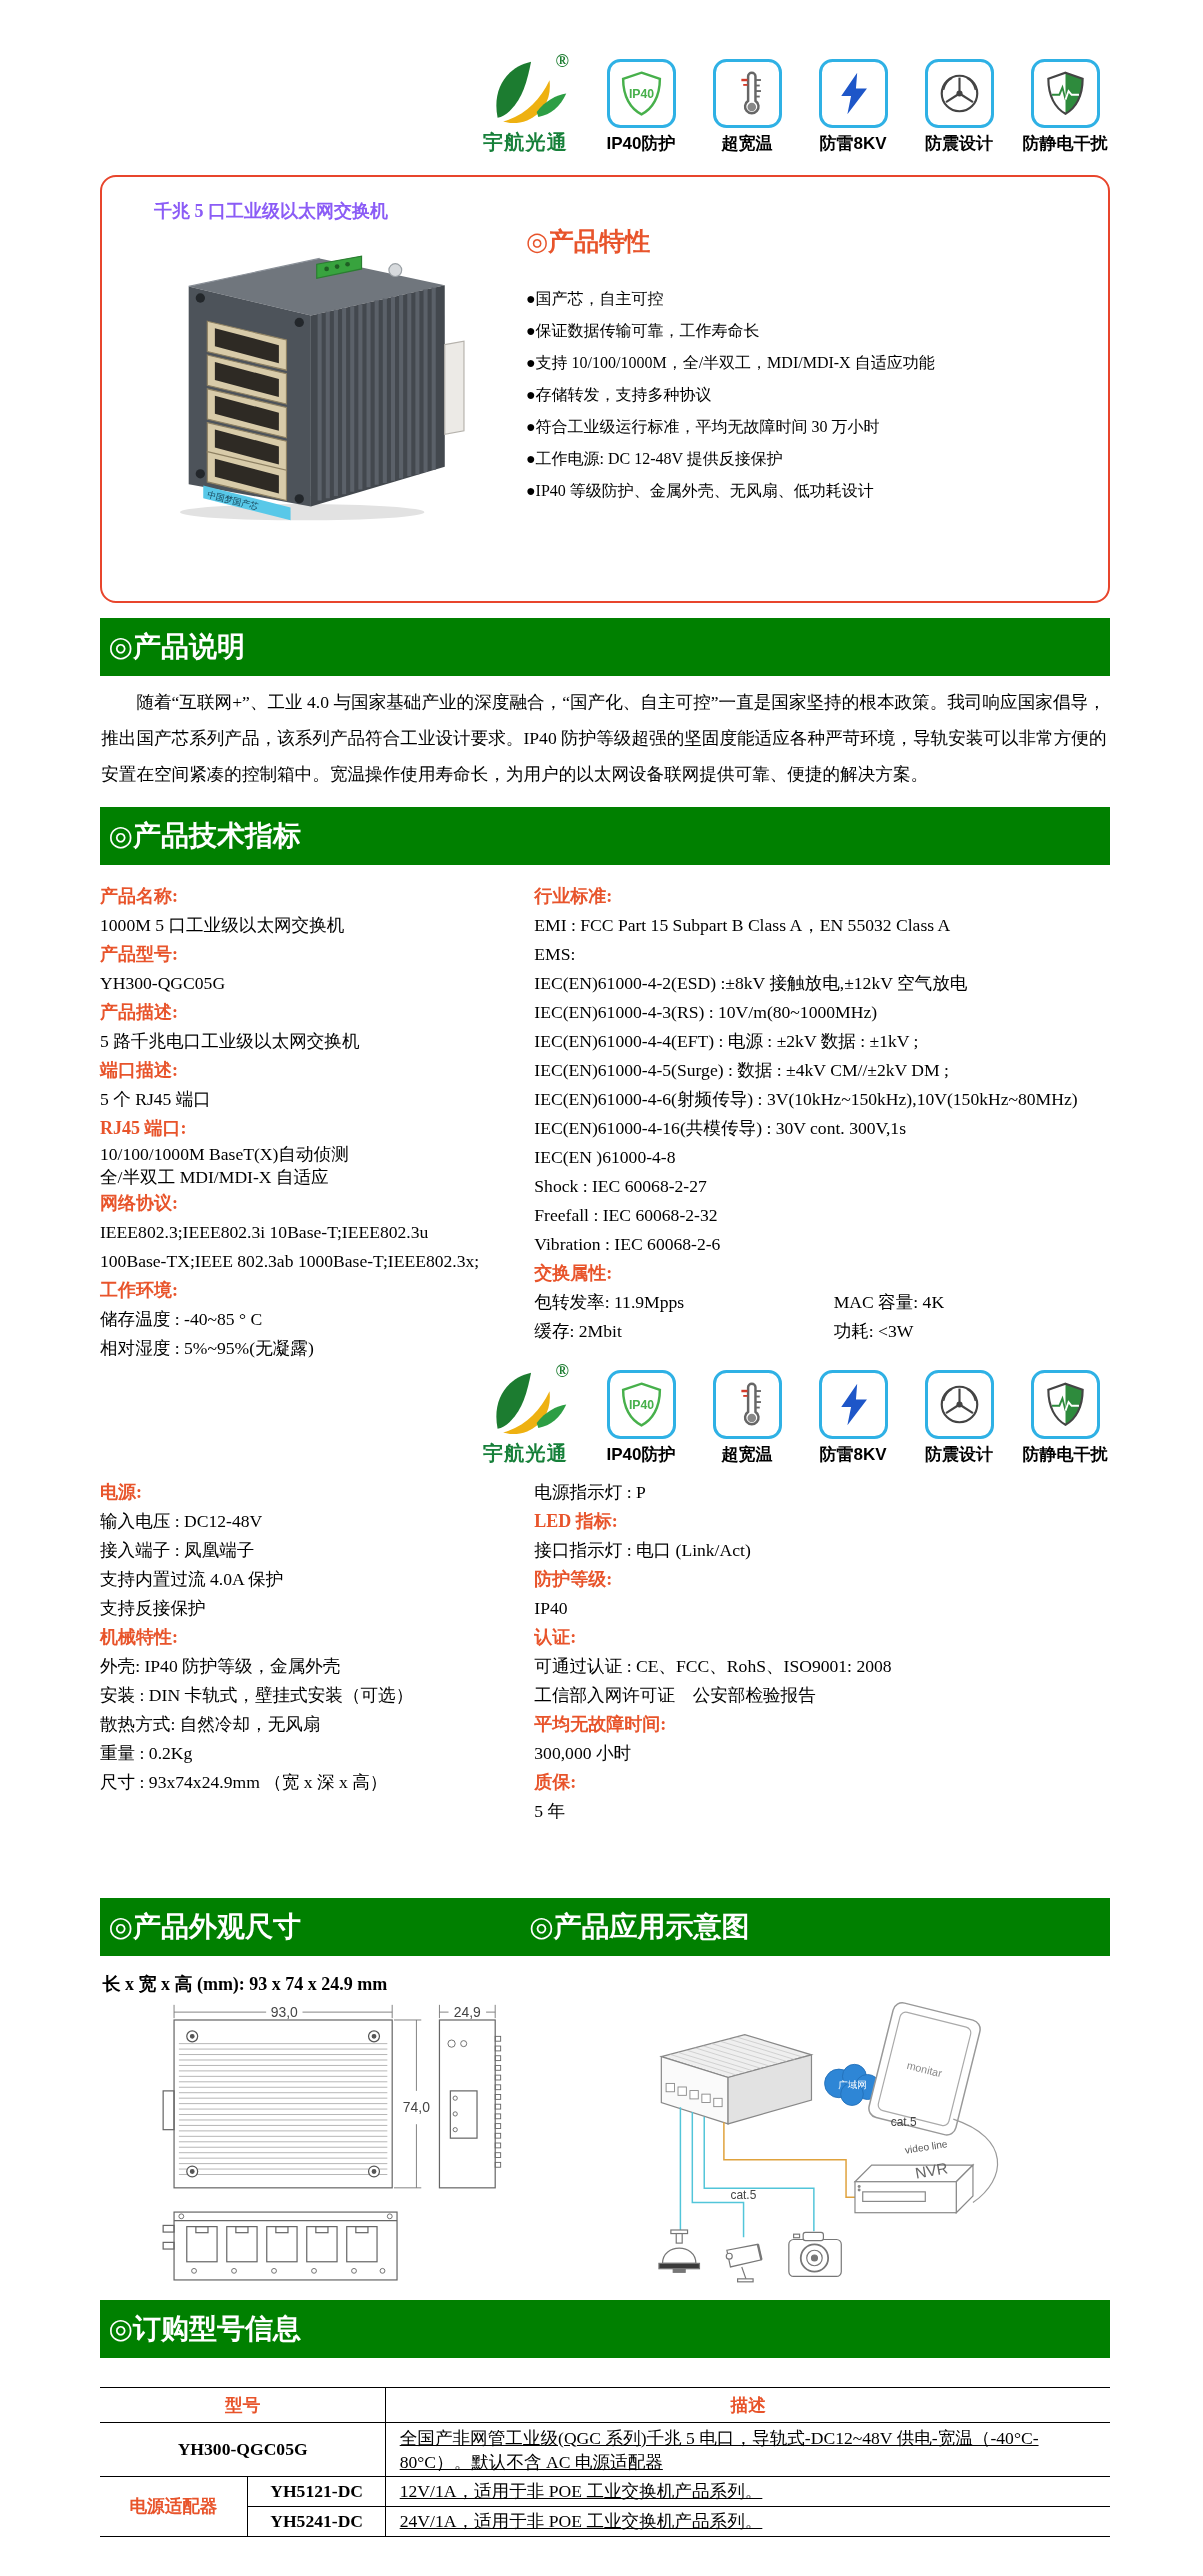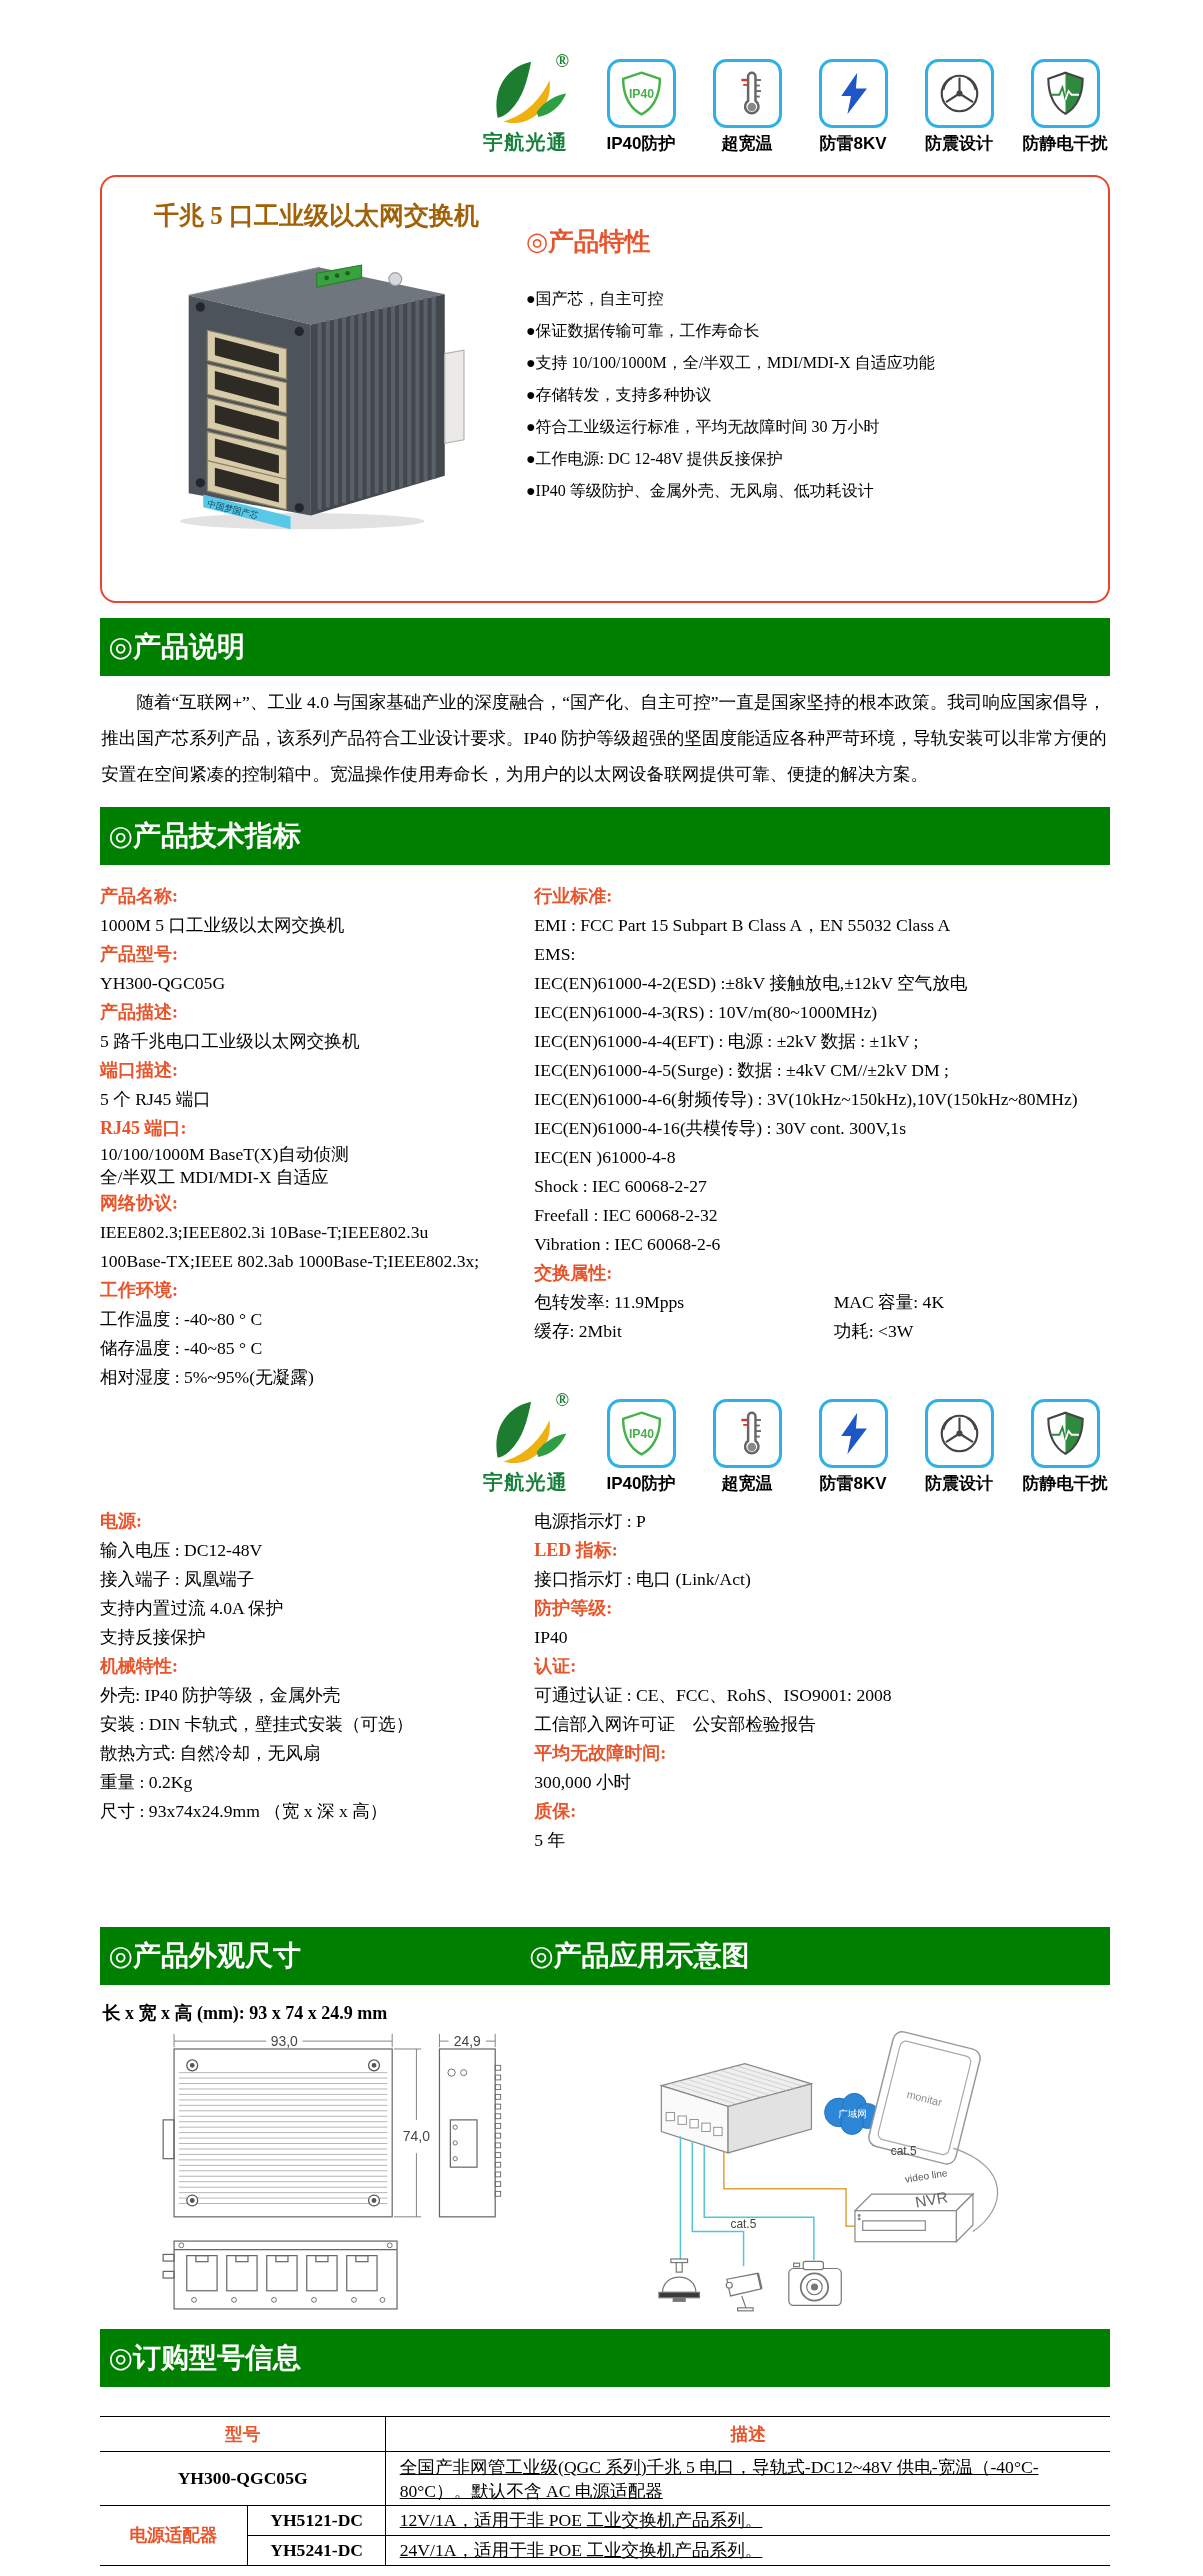--- a/index.html
+++ b/index.html
@@ -21,21 +21,21 @@
                  font-family:"Liberation Sans","DejaVu Sans",sans-serif; margin-top:-2.4px; }
   .badge { display:flex; flex-direction:column; align-items:center; width:90px; }
   .badge-icon { width:69px; height:69px; border:3px solid #2fb1e5; border-radius:13.4px;
                 display:flex; align-items:center; justify-content:center; background:#fff; }
   .badge-label { font-family:"Liberation Sans","DejaVu Sans",sans-serif;
                  font-weight:bold; font-size:17px; margin-top:4.2px; white-space:nowrap; }
 
   
   .hero { border:2.4px solid #e8452c; border-radius:16px; margin-top:23px; height:428px;
           padding:13.4px 18px 6px 18px; display:grid; grid-template-columns:401px 1fr; }
-  .hero-title { color:#a16207; font-weight:bold; font-size:25px; margin:8.5px 0 0 34px; }
+  .hero-title { color:#8b5cf6; font-weight:bold; font-size:18px; margin:8.5px 0 0 34px; }
   .hero-photo { margin:11px 0 0 18px; }
   .hero-right { padding:34px 0 0 4.9px; }
   .features-heading { color:#e8542b; font-weight:bold; font-size:25.5px; margin-bottom:24px; }
   .feature { height:32px; display:flex; align-items:center; font-size:16px; }
 
   
   .sbar { background:#008000; color:#fff; height:58px; margin-top:14.6px;
           display:flex; align-items:center; padding-left:8.5px;
           font-family:"Liberation Sans","DejaVu Sans",sans-serif;
           font-weight:bold; font-size:28px; }
@@ -227,21 +227,20 @@
       <div class="sl">5 路千兆电口工业级以太网交换机</div>
       <div class="sl h">端口描述:</div>
       <div class="sl">5 个 RJ45 端口</div>
       <div class="sl h">RJ45 端口:</div>
       <div class="sl t">10/100/1000M BaseT(X)自动侦测</div>
       <div class="sl t">全/半双工 MDI/MDI-X 自适应</div>
       <div class="sl h">网络协议:</div>
       <div class="sl">IEEE802.3;IEEE802.3i 10Base-T;IEEE802.3u</div>
       <div class="sl">100Base-TX;IEEE 802.3ab 1000Base-T;IEEE802.3x;</div>
       <div class="sl h">工作环境:</div>
-      <div class="sl">工作温度 : -40~80 ° C</div>
       <div class="sl">储存温度 : -40~85 ° C</div>
       <div class="sl">相对湿度 : 5%~95%(无凝露)</div>
     </div>
     <div>
       <div class="sl h">行业标准:</div>
       <div class="sl">EMI : FCC Part 15 Subpart B Class A，EN 55032 Class A</div>
       <div class="sl">EMS:</div>
       <div class="sl">IEC(EN)61000-4-2(ESD) :±8kV 接触放电,±12kV 空气放电</div>
       <div class="sl">IEC(EN)61000-4-3(RS) : 10V/m(80~1000MHz)</div>
       <div class="sl">IEC(EN)61000-4-4(EFT) : 电源 : ±2kV  数据 : ±1kV ;</div>

